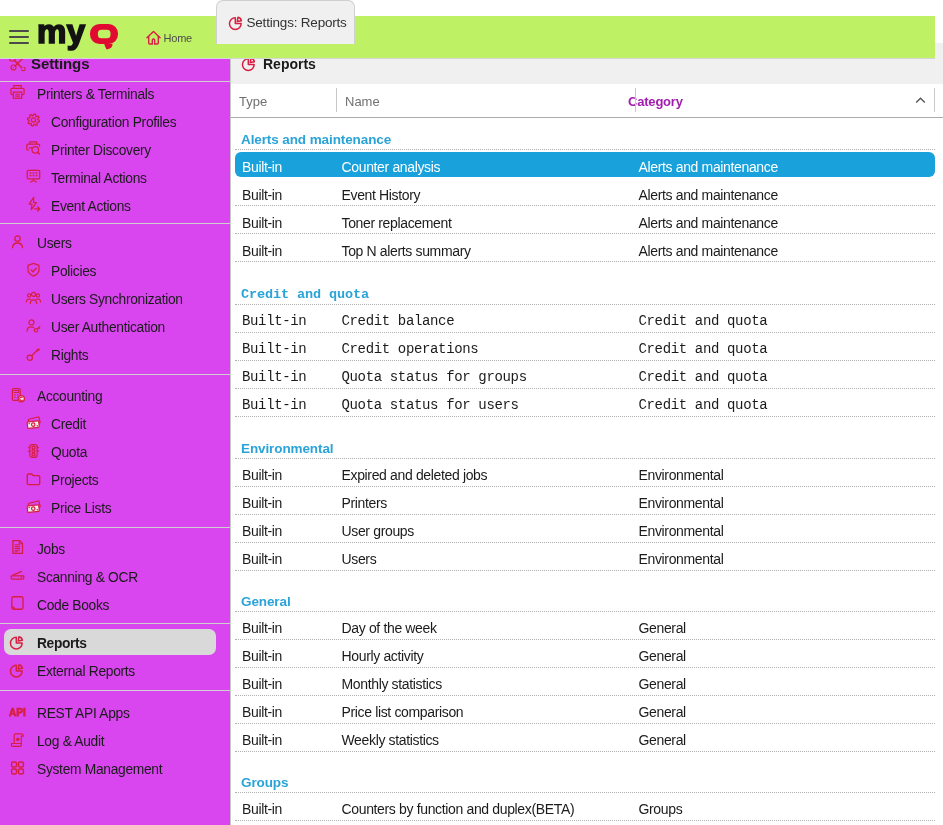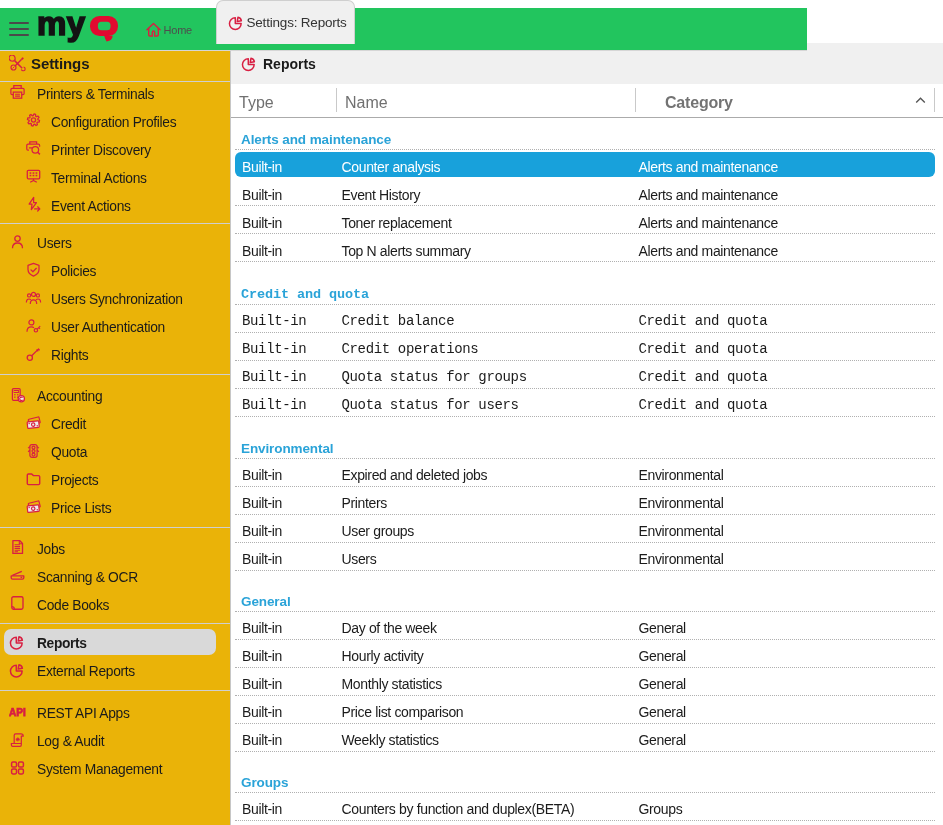--- a/index.html
+++ b/index.html
@@ -1,34 +1,34 @@
 <!DOCTYPE html>
 <html><head>
 <meta charset="utf-8">
 <style>
 * { margin:0; padding:0; box-sizing:border-box; }
 html,body { width:943px; height:825px; overflow:hidden; background:#fff;
   font-family:"Liberation Sans", sans-serif; }
 body { position:relative; }
 svg { display:block; }
-.topbar { position:absolute; left:0; top:8px; width:807px; height:43px;
-  background:#22c55e; border-bottom:1px solid #d6d6d6; z-index:5; }
+.topbar { position:absolute; left:0; top:16px; width:935px; height:43px;
+  background:#bef264; border-bottom:1px solid #d6d6d6; z-index:5; }
 .burger { position:absolute; left:9px; top:14px; width:20px; height:14px; }
 .burger div { height:1.9px; background:#4a4a4a; border-radius:1px; margin-bottom:4.1px; }
 .logo { position:absolute; left:37px; top:7px; }
 .hometab { position:absolute; left:145px; top:0; height:43px; display:flex;
   align-items:center; color:#4d4d4d; font-size:11px; letter-spacing:-0.2px; }
 .hometab svg { margin-right:1.5px; }
 .acttab { position:absolute; left:216px; top:0; width:139px; height:44px;
   background:#f0f0f0; border:1px solid #cfcfcf; border-bottom:none;
   border-radius:7px 7px 0 0; display:flex; align-items:center; z-index:6;
   color:#333; font-size:13.5px; letter-spacing:-0.2px; padding-left:11px; }
 .acttab svg { margin-right:1.5px; }
 .sidebar { position:absolute; left:0; top:43px; width:231px; height:782px;
-  background:#eab308; border-right:1px solid #c6c6c6; overflow:hidden; }
+  background:#d946ef; border-right:1px solid #c6c6c6; overflow:hidden; }
 .sidehead { height:39px; border-bottom:1px solid #cfcfcf; display:flex;
   align-items:center; padding-left:9px; padding-top:3px; font-weight:bold; font-size:15px;
   color:#1a1a1a; letter-spacing:-0.1px; }
 .sidehead svg { margin-right:5px; }
 .slist { margin-top:-4px; }
 .sitem { height:28px; font-size:13.8px;
   color:#1b1b1b; letter-spacing:-0.3px; position:relative; }
 .sitem .ic { position:absolute; left:9px; top:50%; transform:translateY(-50%);
   width:17px; height:17px; }
 .sitem.sub .ic { left:25px; }
@@ -41,25 +41,25 @@
 .sdiv.d2 { margin:6px 0 6px 0; }
 .sdiv.d3 { margin:6px 0 5.2px 0; }
 .sdiv.d4 { margin:6px 0 3.5px 0; }
 .sdiv.d5 { margin:6.2px 0 6.8px 0; }
 .content { position:absolute; left:231px; top:43px; width:712px; height:782px;
   background:#fff; }
 .chead { height:41px; background:#f0f0f0; display:flex; align-items:center;
   padding-left:10px; font-weight:bold; font-size:14px; color:#1a1a1a; }
 .chead svg { margin-right:5px; }
 .thead { position:relative; height:34px; border-bottom:1px solid #ababab;
-  font-size:16px; color:#707070; }
+  font-size:13px; color:#707070; }
 .thead span { position:absolute; top:10px; }
 .th-type { left:8px; }
 .th-name { left:114px; }
-.th-cat  { left:434px; font-weight:bold; color:#737373; letter-spacing:-0.2px; }
+.th-cat  { left:397px; font-weight:bold; color:#a21caf; letter-spacing:-0.2px; }
 .thead .vsep { position:absolute; top:4px; height:24px; width:1px; background:#c9c9c9; }
 .thead .chev { position:absolute; left:684px; top:13px; }
 .tbl { position:absolute; left:4px; top:75px; width:700px; }
 .grp { padding-bottom:9px; }
 .grp.pb105 { padding-bottom:10.5px; }
 .grp.pb10 { padding-bottom:10px;font-family:Liberation Mono, monospace; }
 .ghead { height:32px; padding:14px 0 0 6px; font-weight:bold; font-size:13.5px;
   color:#2aa3d8; border-bottom:1px dotted #b0b0b0; line-height:16px;
   letter-spacing:-0.1px; }
 .row { position:relative; height:28px; border-bottom:1px dotted #b0b0b0;

